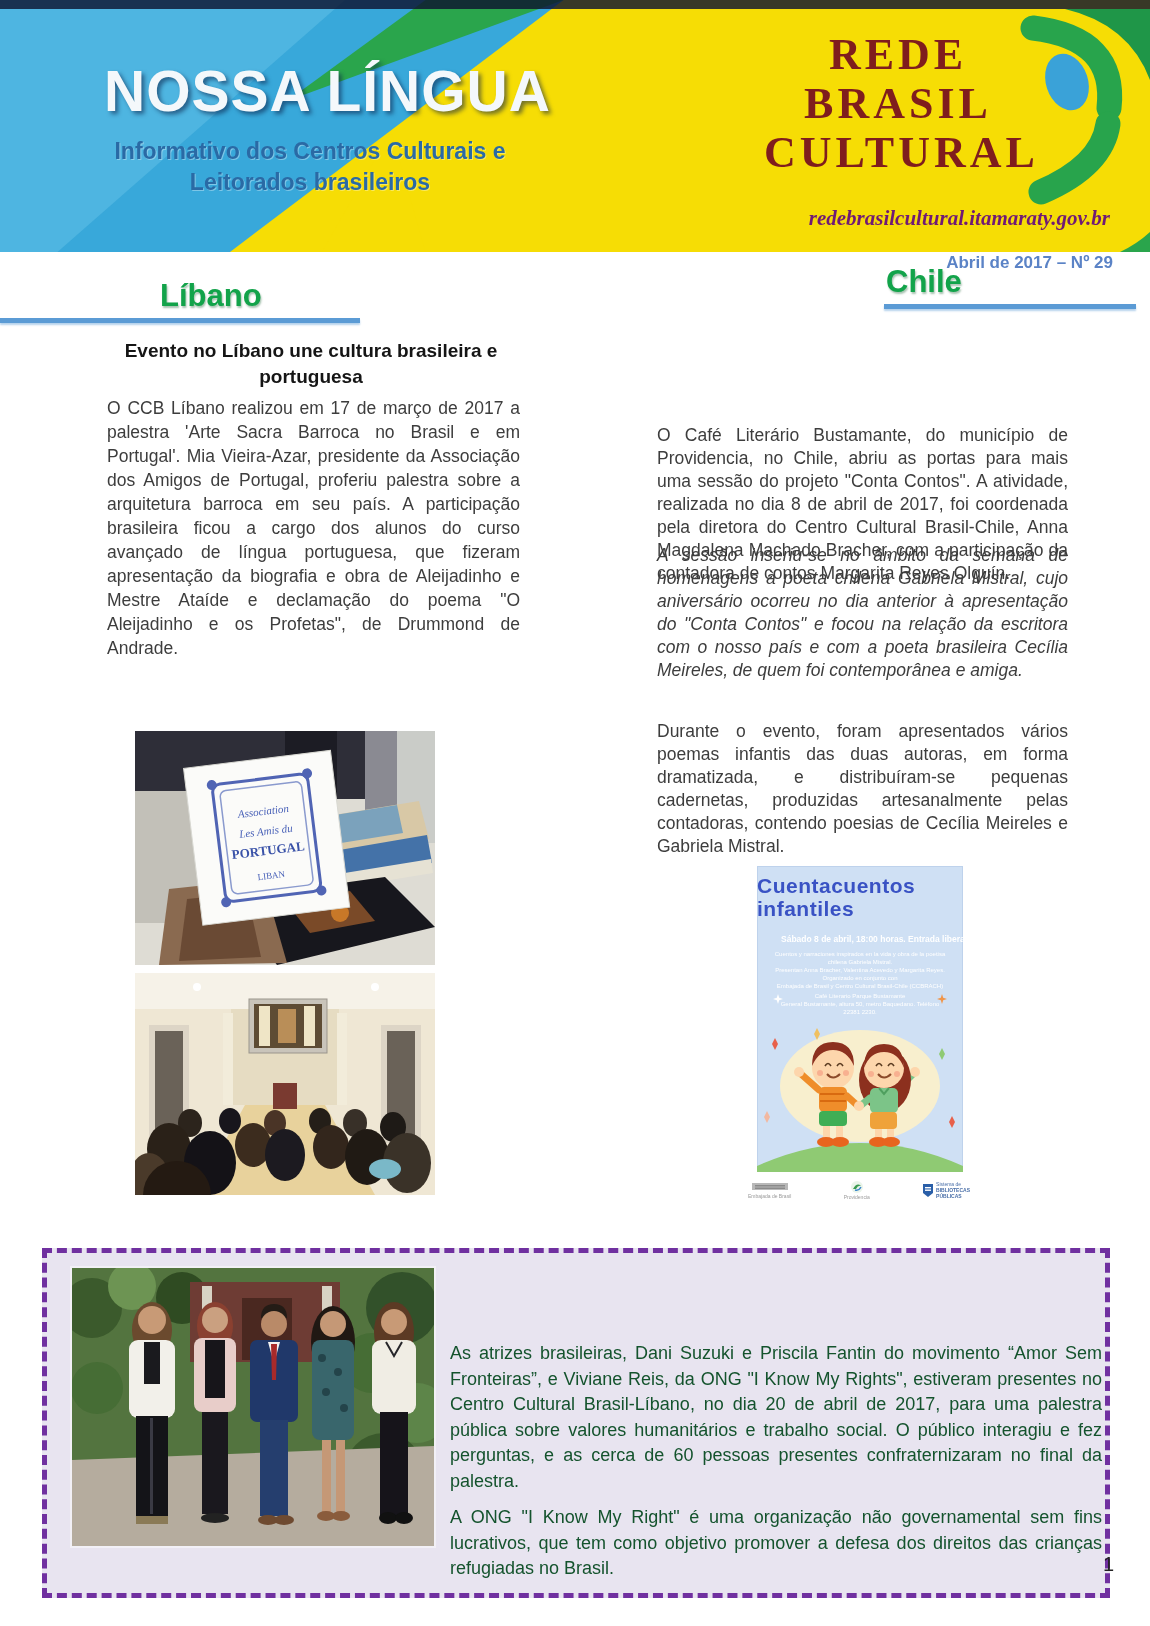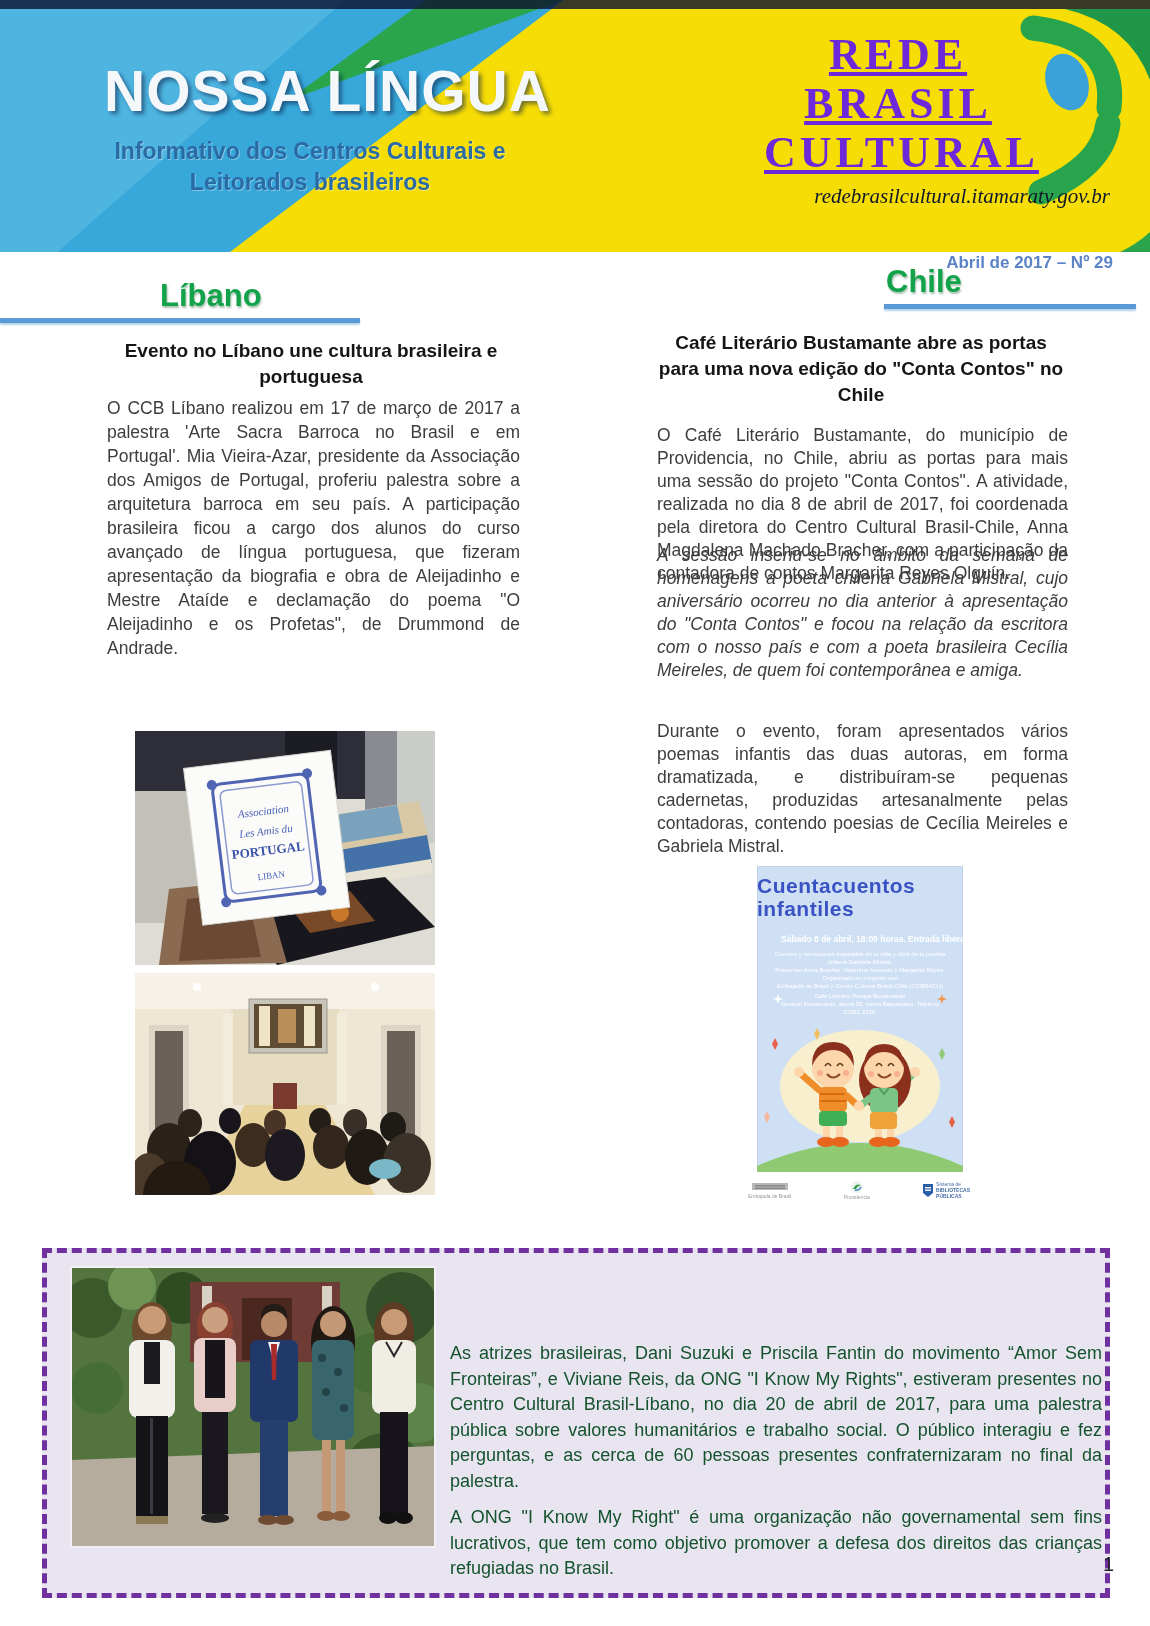--- a/index.html
+++ b/index.html
@@ -15,24 +15,24 @@
   .bnr-yellow-notch{position:absolute;inset:0;background:#f6dd05;clip-path:polygon(28% 100%,37% 100%,34% 52%);}
   .bnr-top-strip{position:absolute;left:0;top:0;width:100%;height:9px;background:#0e1330;opacity:.82;}
   .bnr-swoosh{position:absolute;right:0;top:0;}
 
   .nossa{position:absolute;left:104px;top:58px;font-size:57px;font-weight:bold;color:#f4f8fb;
          letter-spacing:1px;text-shadow:3px 3px 4px rgba(10,30,70,.55);}
   .nossa-sub{position:absolute;left:108px;top:136px;width:404px;text-align:center;
              font-size:23px;line-height:31px;font-weight:bold;color:#2a6aa5;
              text-shadow:1px 1px 0 rgba(255,255,255,.35);}
   .brand{position:absolute;right:118px;top:30px;width:268px;text-align:center;
-         font-family:"Liberation Serif",serif;font-weight:bold;color:#6d28d9;
-         font-size:44px;line-height:49px;letter-spacing:4px;text-decoration:underline;}
-  .brand-url{position:absolute;right:40px;top:184px;font-family:"Liberation Serif",serif;
-             font-style:italic;font-weight:normal;font-size:21px;color:#0f172a;}
+         font-family:"Liberation Serif",serif;font-weight:bold;color:#7f1d1d;
+         font-size:44px;line-height:49px;letter-spacing:4px;}
+  .brand-url{position:absolute;right:40px;top:206px;font-family:"Liberation Serif",serif;
+             font-style:italic;font-weight:bold;font-size:21px;color:#701a75;}
 
   
   .issue-date{position:absolute;top:253px;right:37px;font-size:17px;font-weight:bold;color:#5b83c6;}
   .sec-head{position:absolute;font-size:31px;font-weight:bold;color:#12a34a;
             text-shadow:1px 2px 2px rgba(0,80,30,.35);}
   .libano-head{left:160px;top:278px;}
   .chile-head{left:886px;top:264px;}
   .underline{position:absolute;height:5px;background:#5b9bd5;box-shadow:0 2px 2px rgba(91,155,213,.45);}
   .libano-line{left:0;top:318px;width:360px;}
   .chile-line{left:884px;top:304px;width:252px;}
@@ -202,21 +202,20 @@
       <ellipse cx="150" cy="182" rx="20" ry="26" fill="#1c1a20"></ellipse>
       <ellipse cx="196" cy="174" rx="18" ry="22" fill="#33261c"></ellipse>
       <ellipse cx="232" cy="184" rx="22" ry="28" fill="#201a14"></ellipse>
       <ellipse cx="272" cy="190" rx="24" ry="30" fill="#3a3228"></ellipse>
       <ellipse cx="250" cy="196" rx="16" ry="10" fill="#7ab8c8"></ellipse>
       <ellipse cx="14" cy="206" rx="20" ry="26" fill="#4a3a2a"></ellipse>
       <ellipse cx="42" cy="222" rx="34" ry="34" fill="#241a12"></ellipse>
     </svg>
   </div>
 
-  <div class="art-title r-title">Café Literário Bustamante abre as portas para uma nova edição do "Conta Contos" no Chile</div>
   <div class="para r-para r-p1">O Café Literário Bustamante, do município de Providencia, no Chile, abriu as portas para mais uma sessão do projeto "Conta Contos". A atividade, realizada no dia 8 de abril de 2017, foi coordenada pela diretora do Centro Cultural Brasil-Chile, Anna Magdalena Machado Bracher, com a participação da contadora de contos Margarita Reyes Olguín.</div>
   <div class="para r-para r-p2">A sessão inseriu-se no âmbito da semana de homenagens à poeta chilena Gabriela Mistral, cujo aniversário ocorreu no dia anterior à apresentação do "Conta Contos" e focou na relação da escritora com o nosso país e com a poeta brasileira Cecília Meireles, de quem foi contemporânea e amiga.</div>
   <div class="para r-para r-p3">Durante o evento, foram apresentados vários poemas infantis das duas autoras, em forma dramatizada, e distribuíram-se pequenas cadernetas, produzidas artesanalmente pelas contadoras, contendo poesias de Cecília Meireles e Gabriela Mistral.</div>
 
   <div class="poster">
     <div class="poster-title">
       <div>Cuentacuentos</div>
       <div>infantiles</div>
     </div>
     <div class="poster-when">Sábado 8 de abril, 18:00 horas. Entrada liberada.</div>

